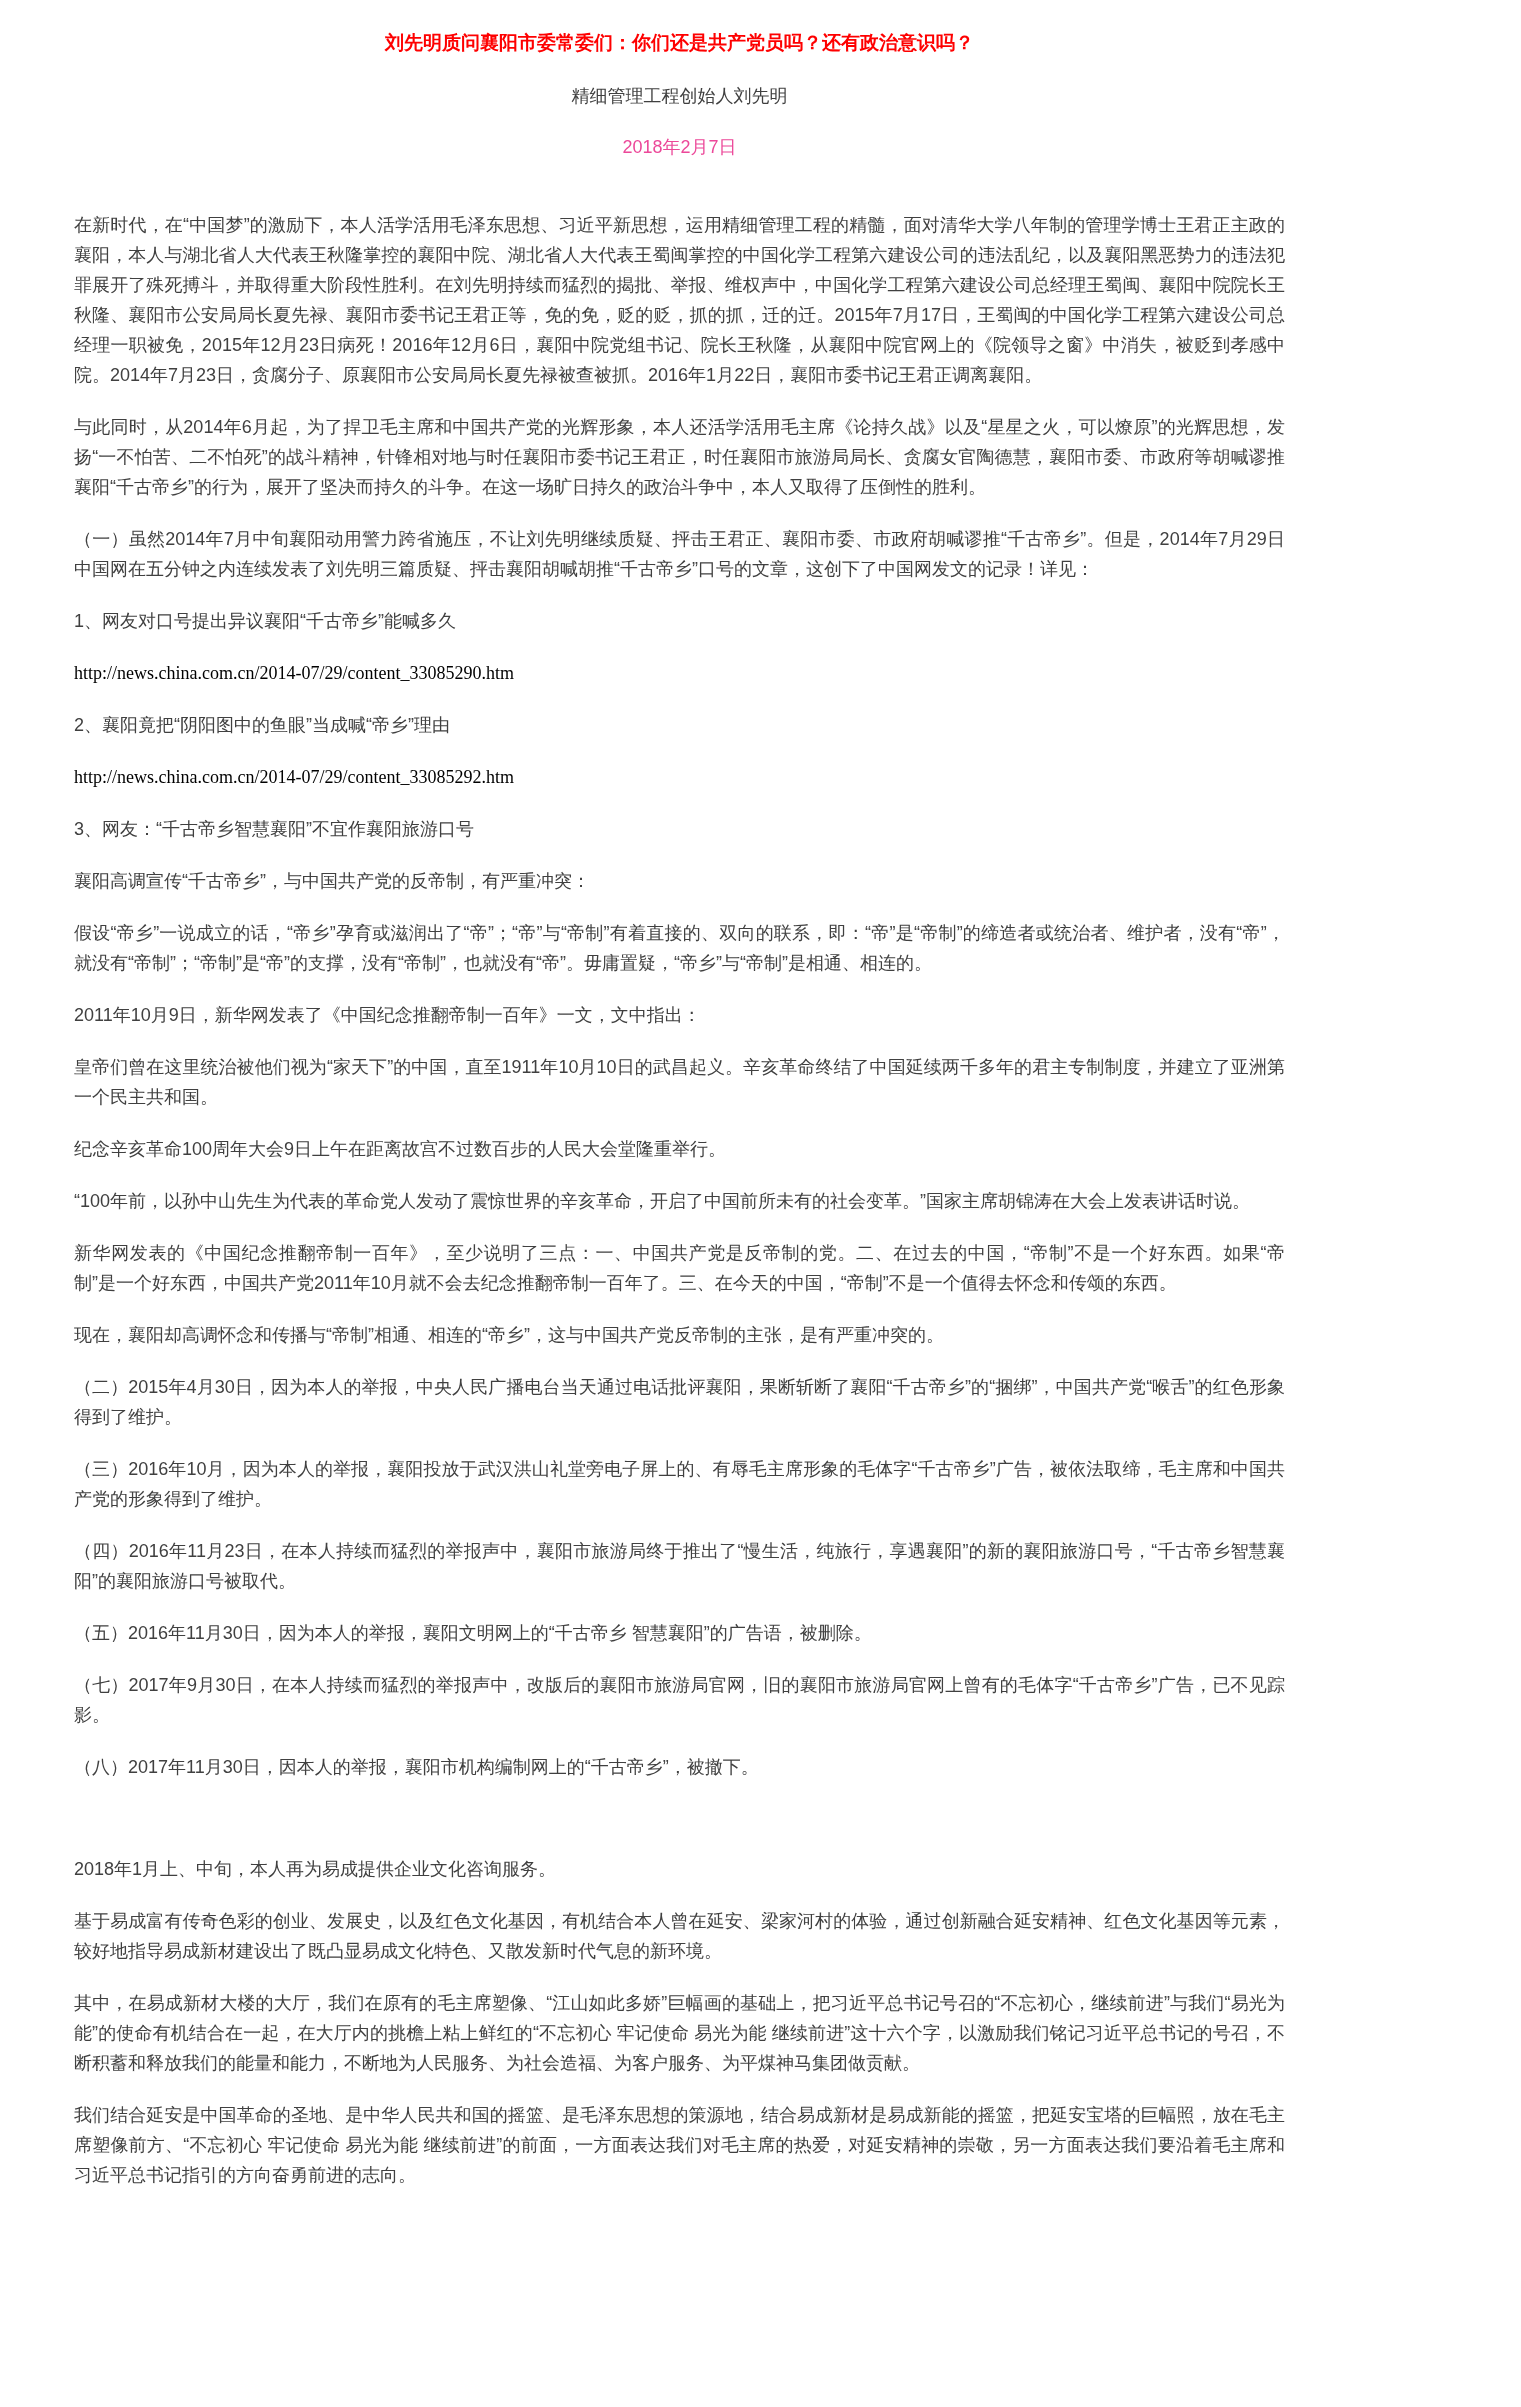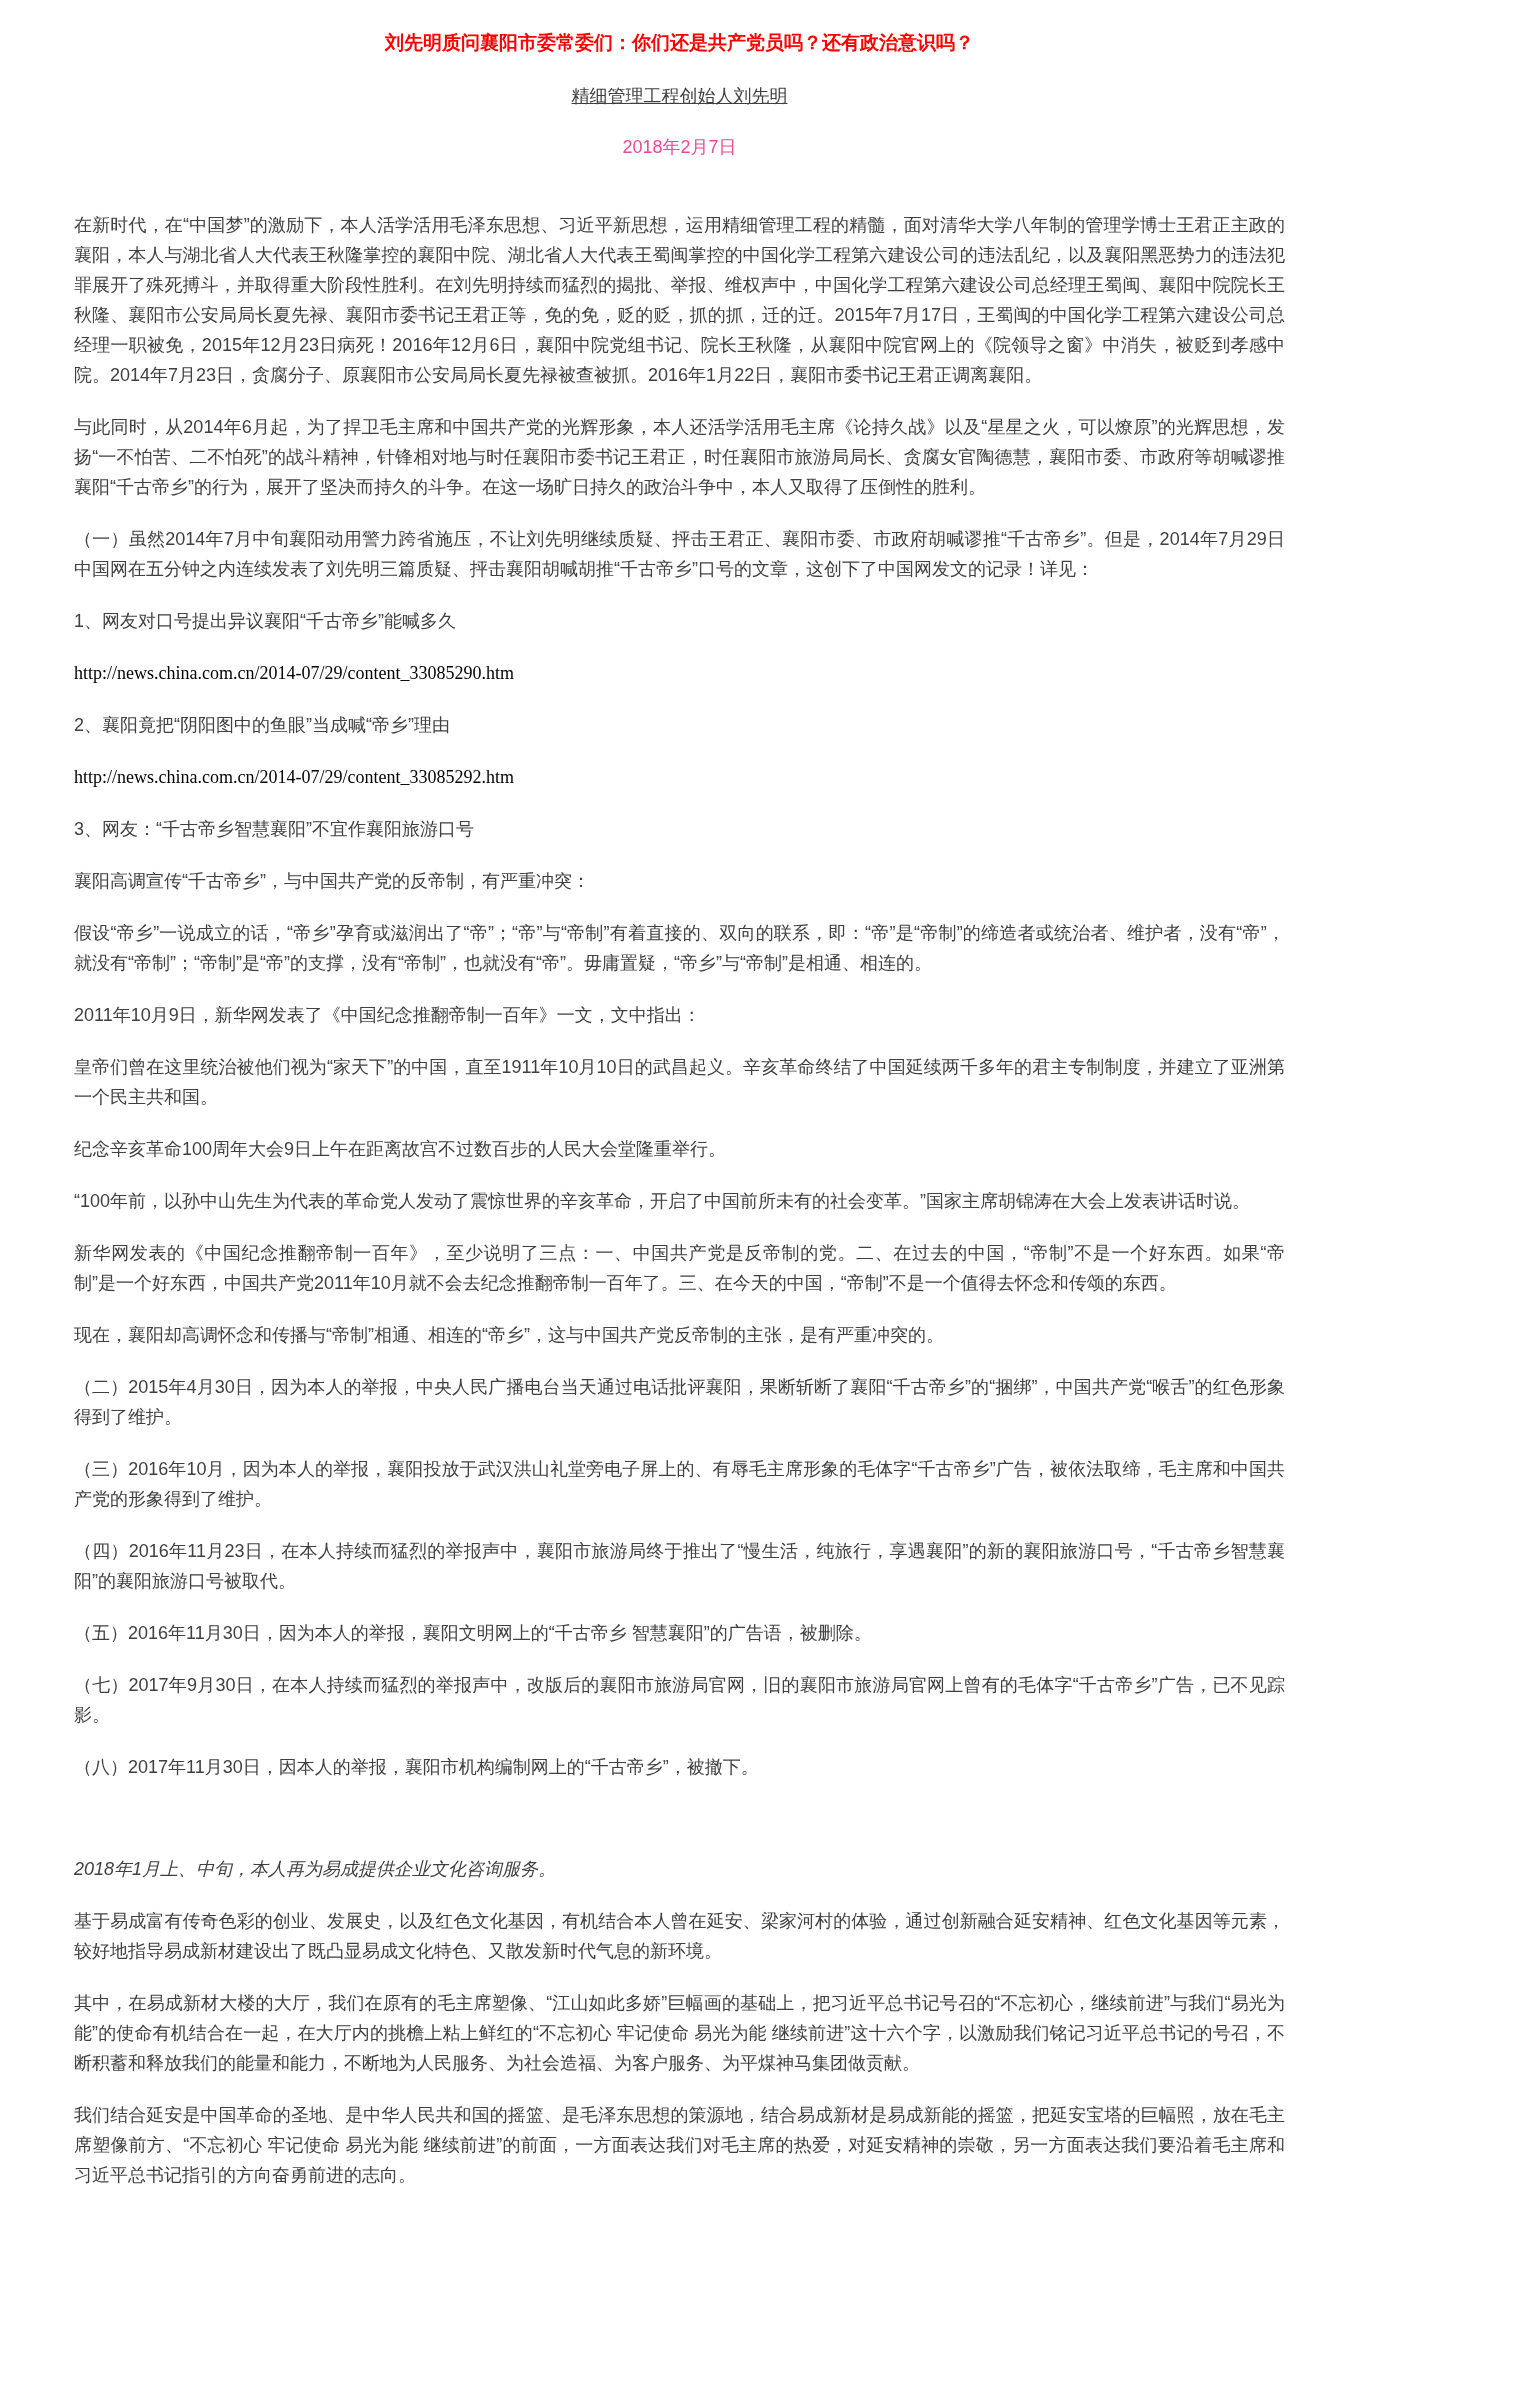--- a/index.html
+++ b/index.html
@@ -23,21 +23,20 @@
     line-height: 23px;
     font-weight: bold;
     color: #fe0000;
   }
   .article-author {
     margin-top: 32px;
     text-align: center;
     font-size: 18px;
     line-height: 21px;
     color: #404040;
-    text-decoration: underline;
   }
   .article-date {
     margin-top: 30px;
     text-align: center;
     font-size: 18px;
     line-height: 21px;
     color: #ec4899;
   }
   .article-body {
     margin-top: 52px;
@@ -45,21 +44,20 @@
   .article-body p.para {
     margin: 22px 0;
     font-size: 18px;
     line-height: 30px;
     text-align: justify;
     color: #404040;
     word-break: break-all;
   }
   .article-body p.para.gap {
     margin-top: 72px;
-    font-style: italic;
   }
   .article-body a.article-link {
     color: #000000;
     text-decoration: none;
     font-family: Liberation Serif, serif;
   }
 </style>
 </head>
 <body>
 

